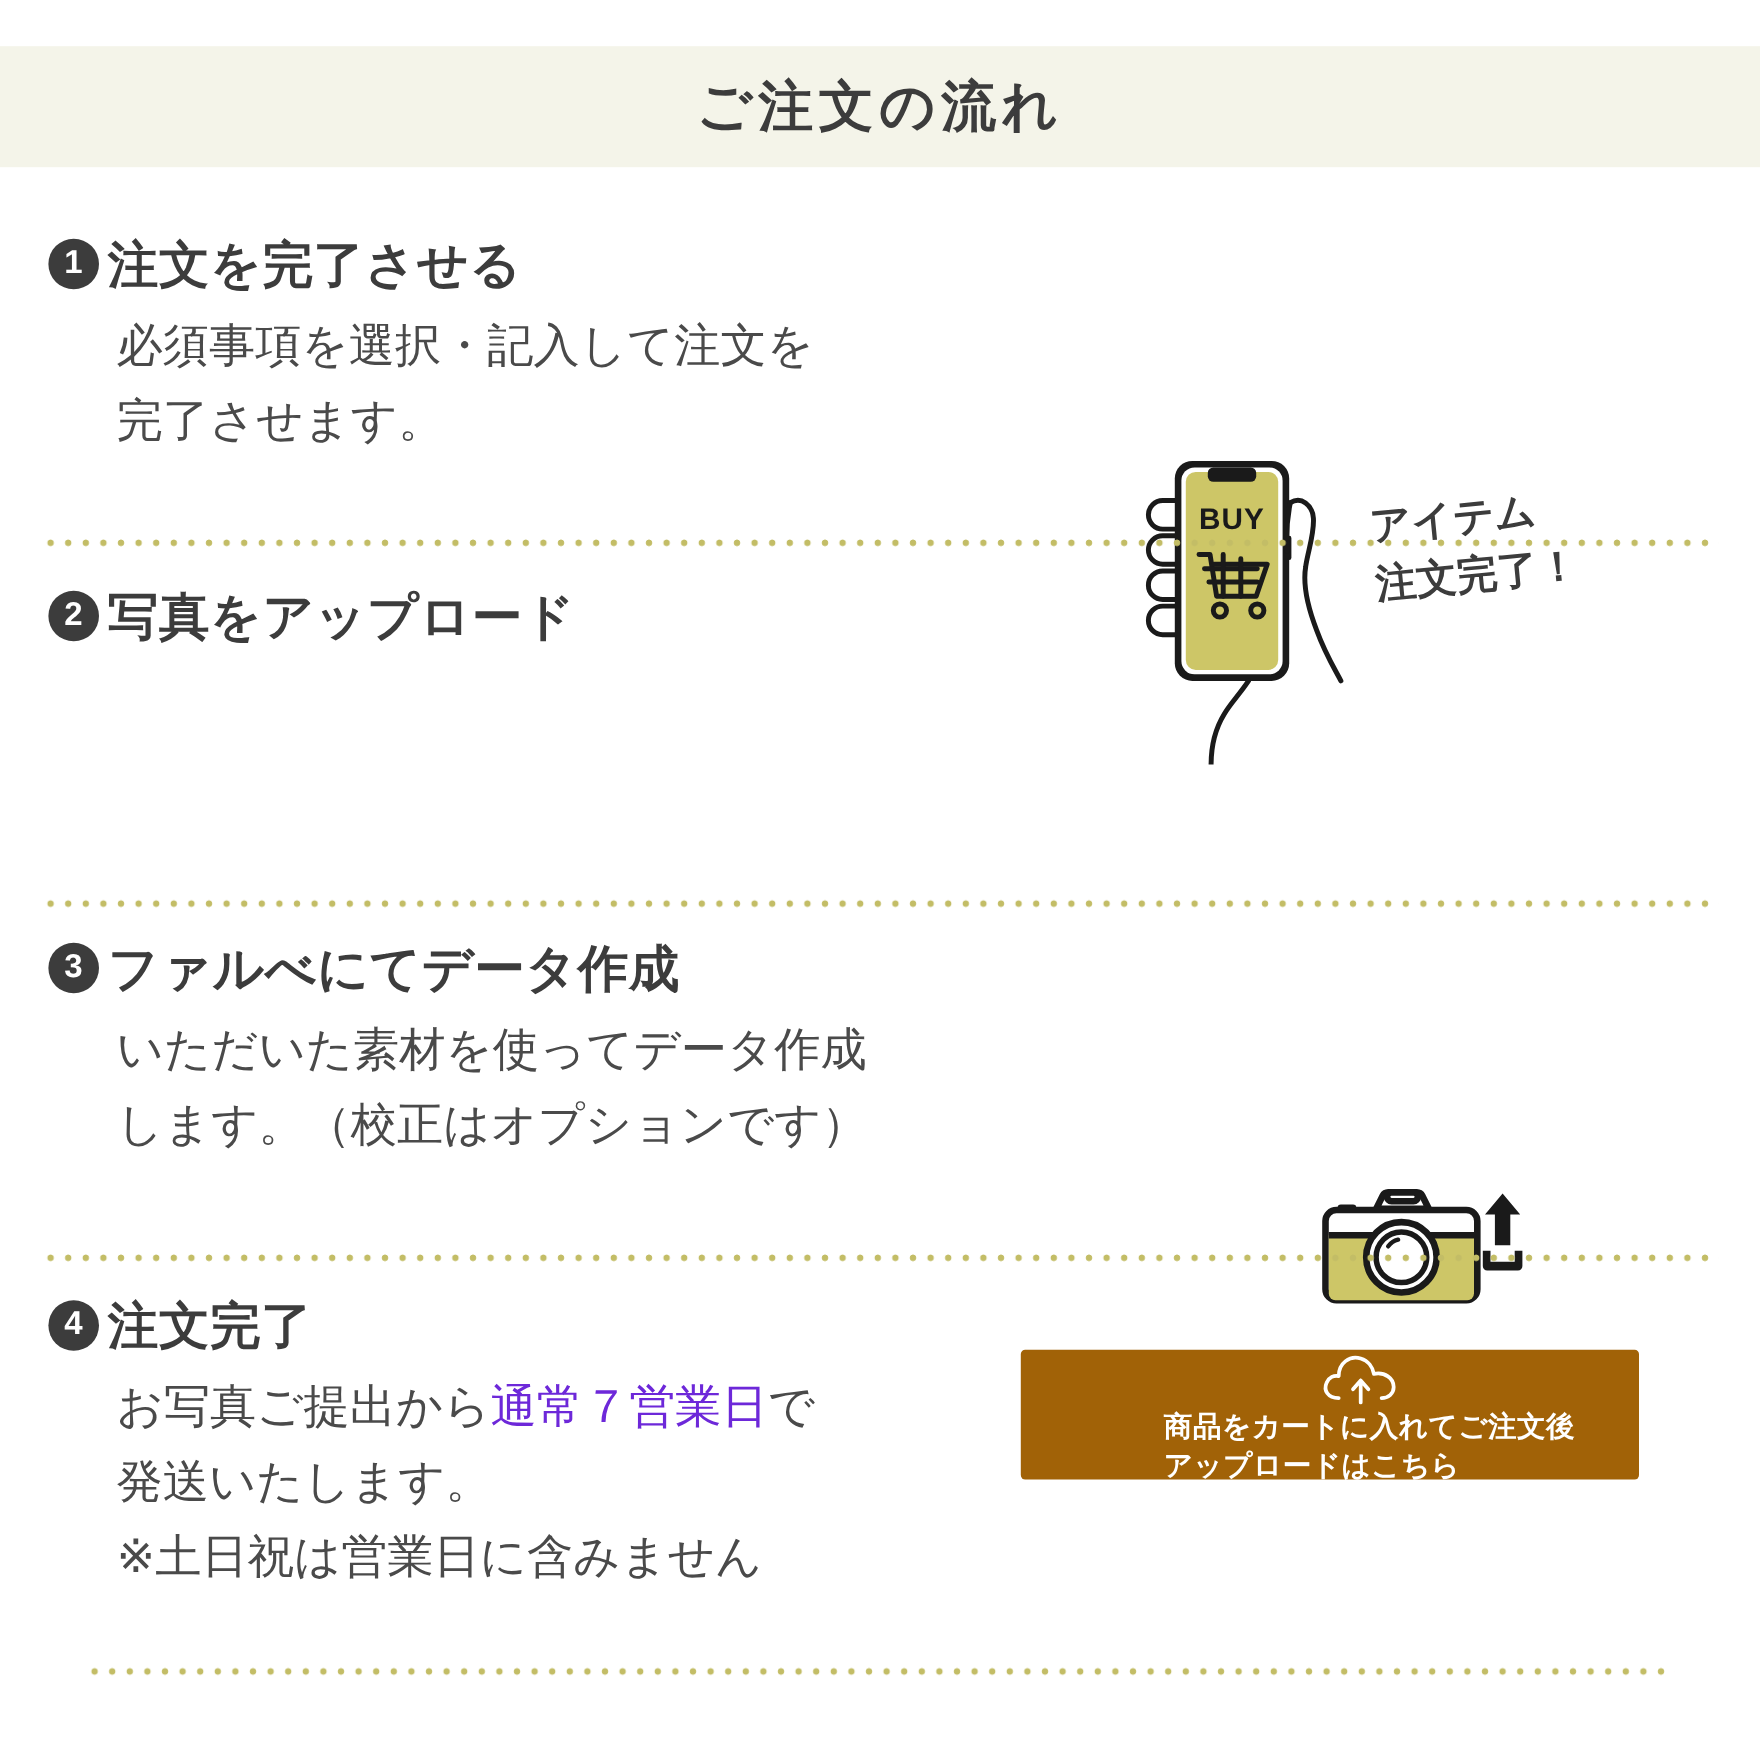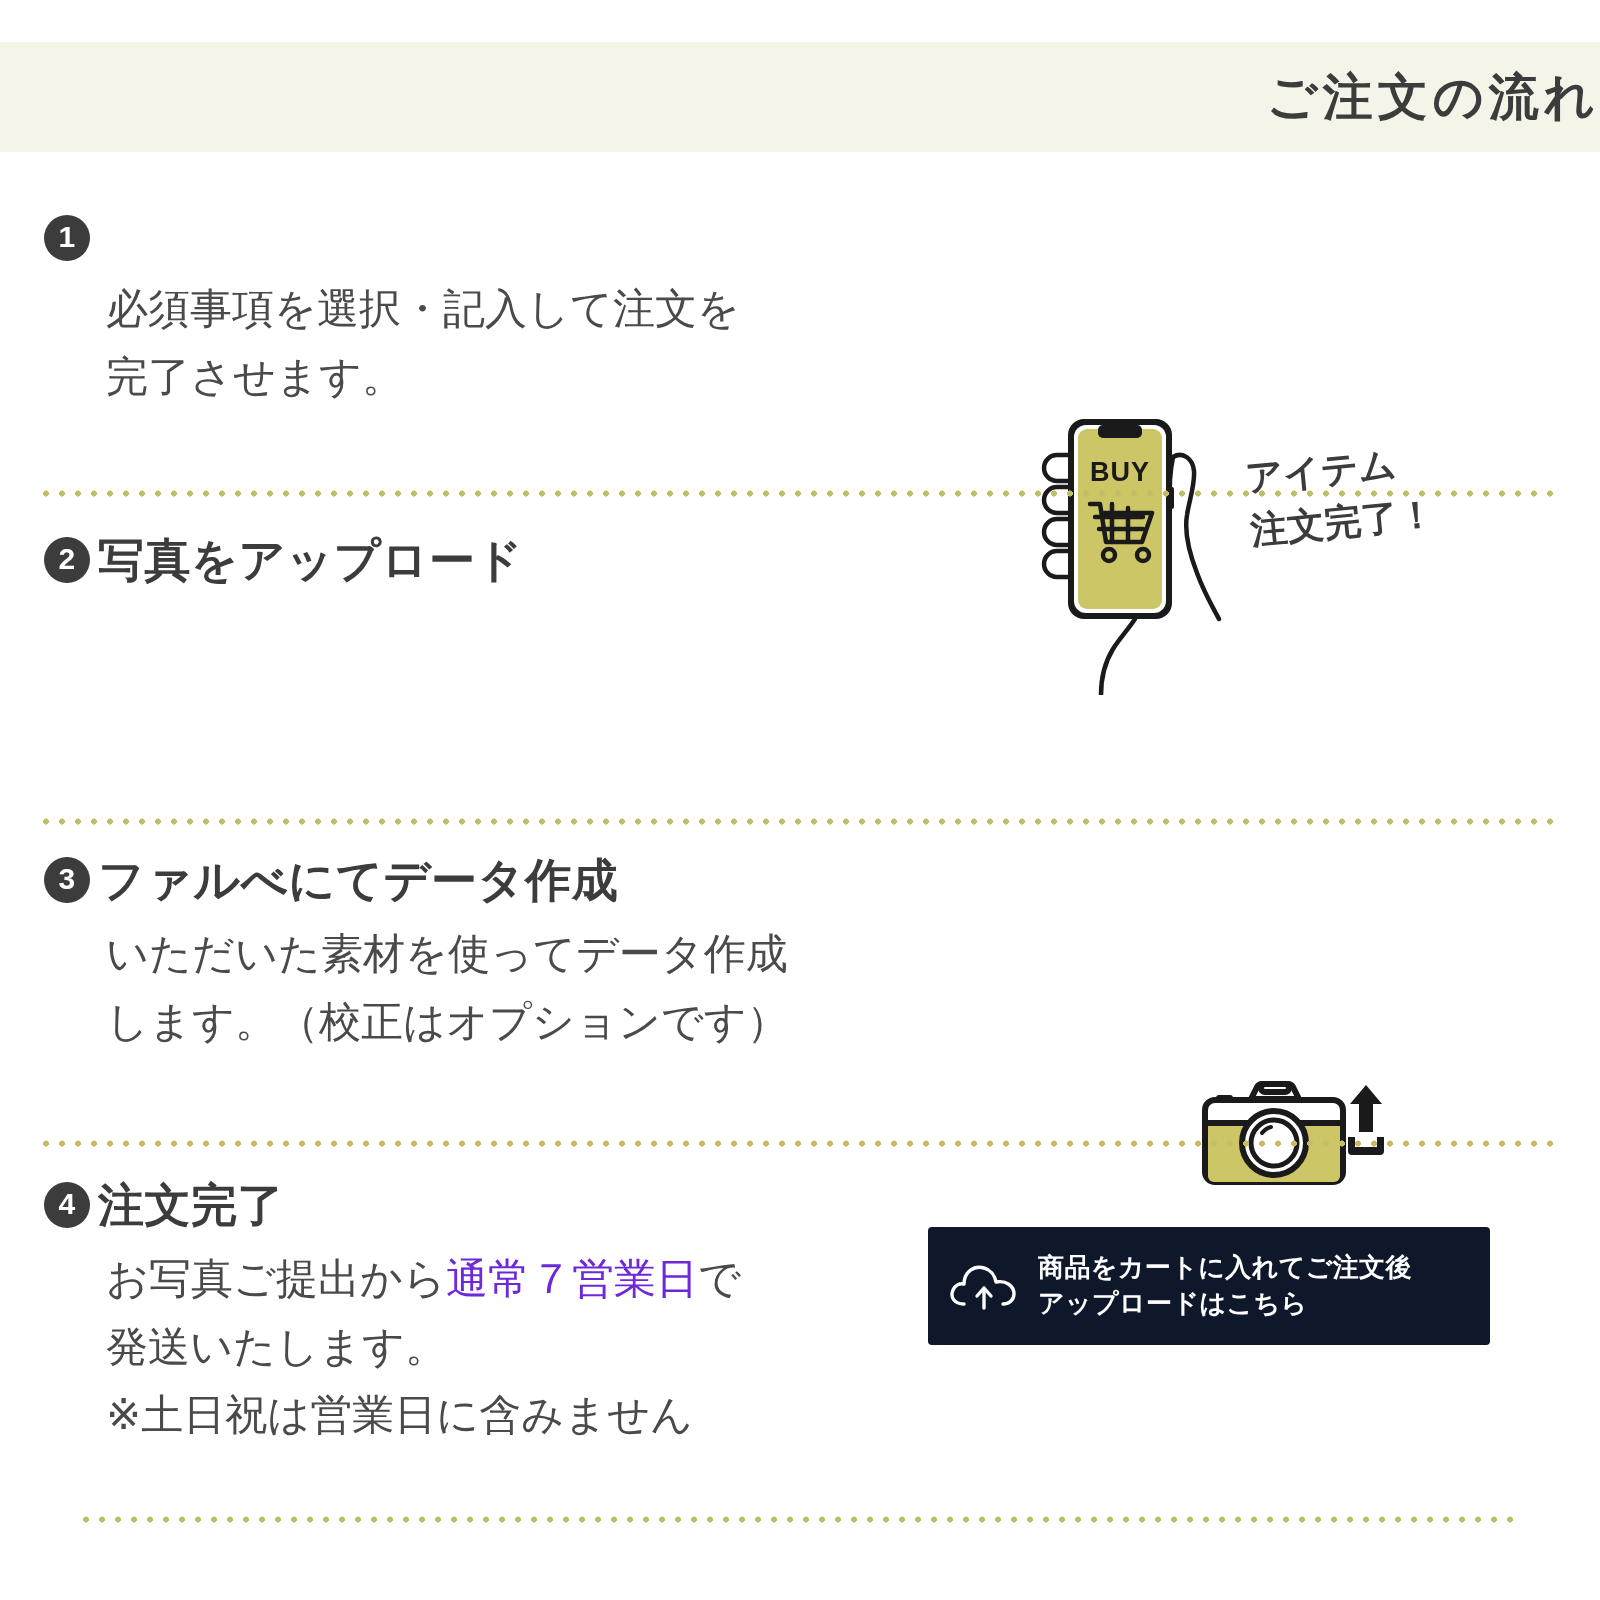--- a/index.html
+++ b/index.html
@@ -24,21 +24,21 @@
   
   .header-band {
     position: absolute;
     left: 0;
     top: 42px;
     width: 1600px;
     height: 110px;
     background: #f4f4e9;
     display: flex;
     align-items: center;
-    justify-content: flex-end;
+    justify-content: center;
   }
   .header-title {
     font-size: 50px;
     font-weight: 700;
     letter-spacing: 5px;
     color: #3c3c3c;
   }
 
   
   .step {
@@ -105,26 +105,27 @@
   
   .art { position: absolute; }
 
   
   .upload-btn {
     position: absolute;
     left: 928px;
     top: 692px;
     width: 562px;
     height: 118px;
-    background: #0f172a;
+    background: #a16207;
     border-radius: 4px;
     display: flex;
     align-items: center;
     box-sizing: border-box;
-    padding-left: 18px;
+    padding-left: 58px;
+    flex-direction: column;
   }
   .upload-btn .cloud-wrap {
     width: 78px;
     min-width: 78px;
     display: flex;
     align-items: center;
     justify-content: center;
   }
   .upload-btn .btn-label {
     margin-left: 14px;
@@ -158,20 +159,21 @@
 <div id="page">
 
   <div class="header-band">
     <div class="header-title">ご注文の流れ</div>
   </div>
 
   <div class="step" style="top:215px;">
     <div class="step-text">
       <div class="step-heading">
         <span class="step-badge">1</span>
+        <span>注文を完了させる</span>
       </div>
       <div class="step-body">必須事項を選択・記入して注文を
 完了させます。</div>
     </div>
 
     <div class="art" style="left:1040px; top:190px;text-align:center;">
       <svg width="230" height="290" viewBox="0 0 230 290" fill="none" xmlns="http://www.w3.org/2000/svg">
 
         <g stroke="#1a1a1a" stroke-width="4.5" fill="#ffffff" stroke-linejoin="round" stroke-linecap="round">
           <rect x="4" y="50" width="42" height="26" rx="13"></rect>

